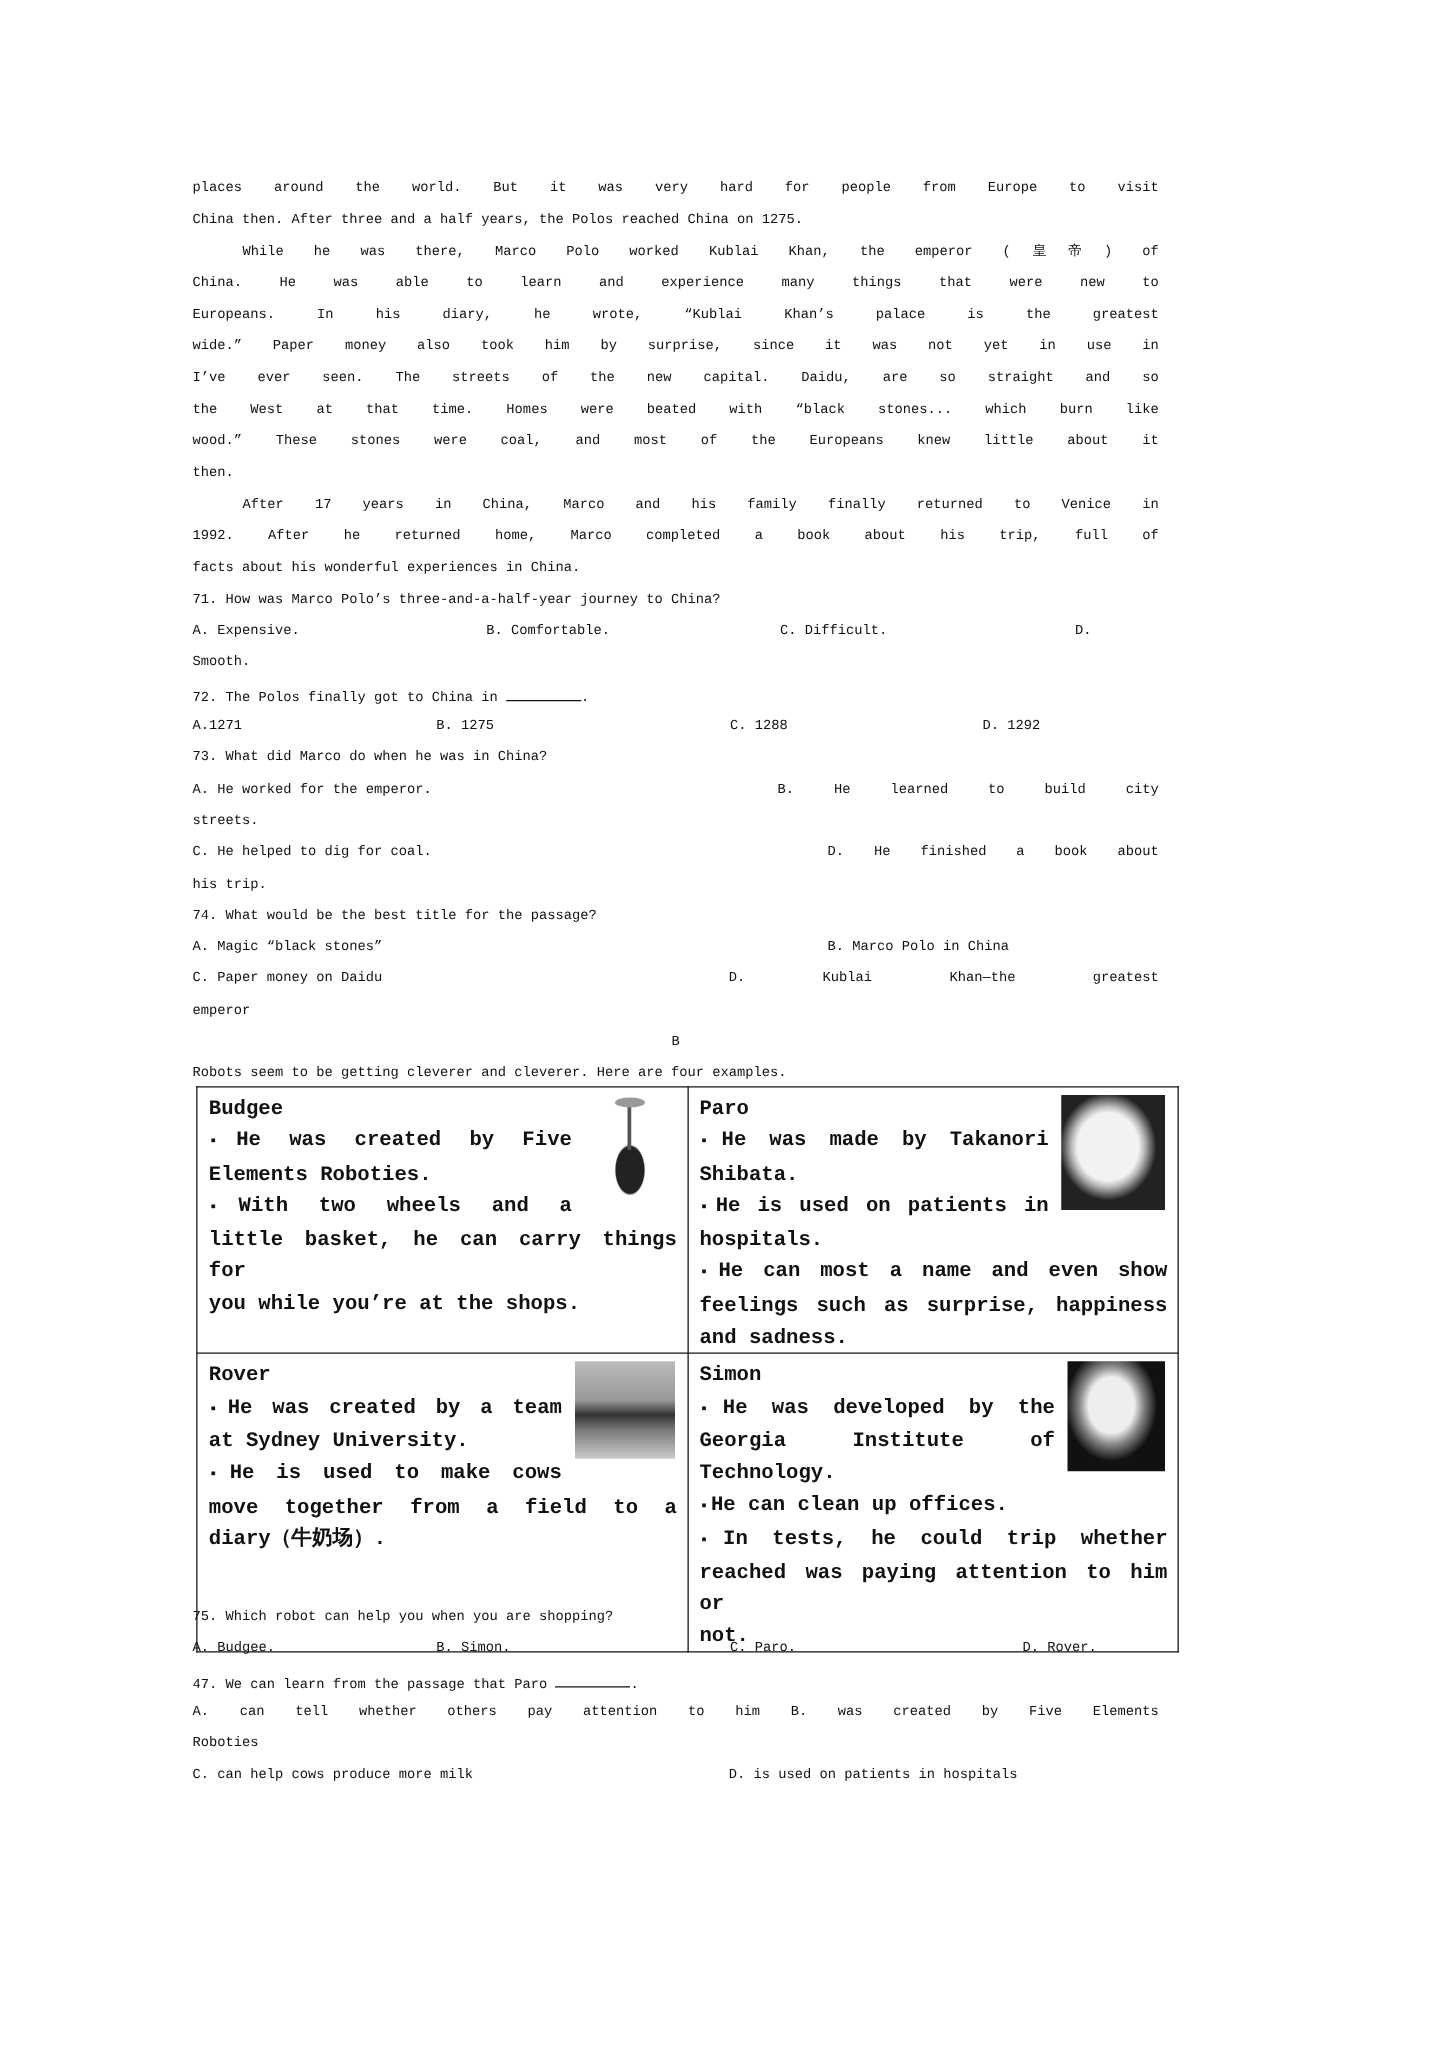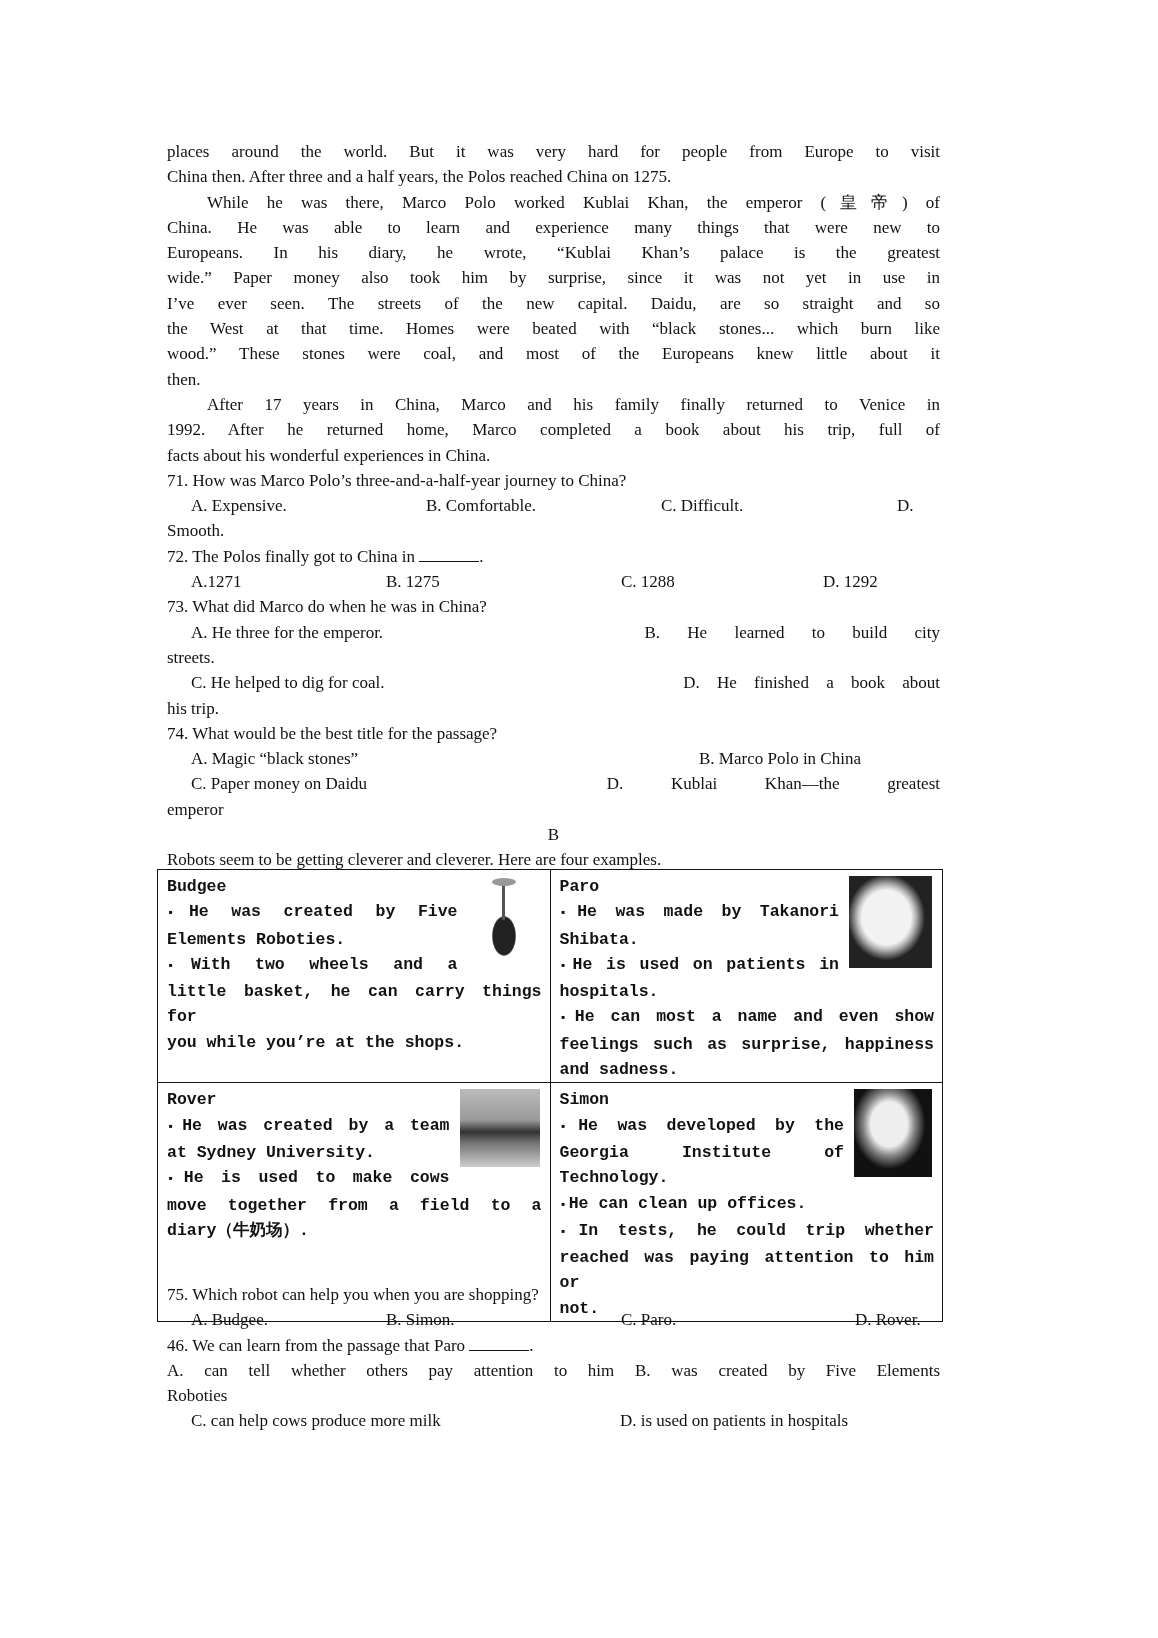--- a/index.html
+++ b/index.html
@@ -10,42 +10,40 @@
     body {
       width: 1158px;
       height: 1638px;
       position: relative;
       overflow: hidden;
       font-family: "Liberation Mono", "DejaVu Sans Mono", monospace;
       color: #111111;
     }
     .page {
       position: absolute;
-      left: 167px;
+      left: 154px;
       top: 139px;
       width: 773px;
-      font-size: 17px;
+      font-size: 11px;
       line-height: 25.3px;
-      font-family: Liberation Serif, serif;
     }
     .line {
       white-space: nowrap;
       height: 25.3px;
     }
     .just {
       text-align: justify;
       text-align-last: justify;
       white-space: normal;
     }
     .indent { padding-left: 40px; }
     .opts {
       display: flex;
       white-space: nowrap;
       height: 25.3px;
-      margin-left: 24px;
     }
     .opts span { display: inline-block; }
     .center { text-align: center; }
     .underline-blank {
       display: inline-block;
       width: 60px;
       border-bottom: 1px solid #111;
       height: 16px;
       vertical-align: baseline;
     }
@@ -163,21 +161,21 @@
       <span>D. 1292</span>
     </div>
   </div>
 
   <div>
     <div class="line">
       <span>73.</span>
       <span>What did Marco do when he was in China?</span>
     </div>
     <div class="opts">
-      <span style="width:468px">A. He three for the emperor.</span>
+      <span style="width:468px">A. He worked for the emperor.</span>
       <span class="just" style="width:305px">B. He learned to build city</span>
     </div>
     <div class="line">streets.</div>
     <div class="opts">
       <span style="width:508px">C. He helped to dig for coal.</span>
       <span class="just" style="width:265px">D. He finished a book about</span>
     </div>
     <div class="line">his trip.</div>
   </div>
 
@@ -258,21 +256,21 @@
     </div>
     <div class="opts">
       <span style="width:195px">A. Budgee.</span>
       <span style="width:235px">B. Simon.</span>
       <span style="width:234px">C. Paro.</span>
       <span>D. Rover.</span>
     </div>
   </div>
   <div>
     <div class="line">
-      <span>46.</span>
+      <span>47.</span>
       <span>We can learn from the passage that Paro</span>
       <span class="underline-blank"></span><span>.</span>
     </div>
     <div class="line just">A. can tell whether others pay attention to him B. was created by Five Elements</div>
     <div class="line">Roboties</div>
     <div class="opts">
       <span style="width:429px">C. can help cows produce more milk</span>
       <span>D. is used on patients in hospitals</span>
     </div>
   </div>

